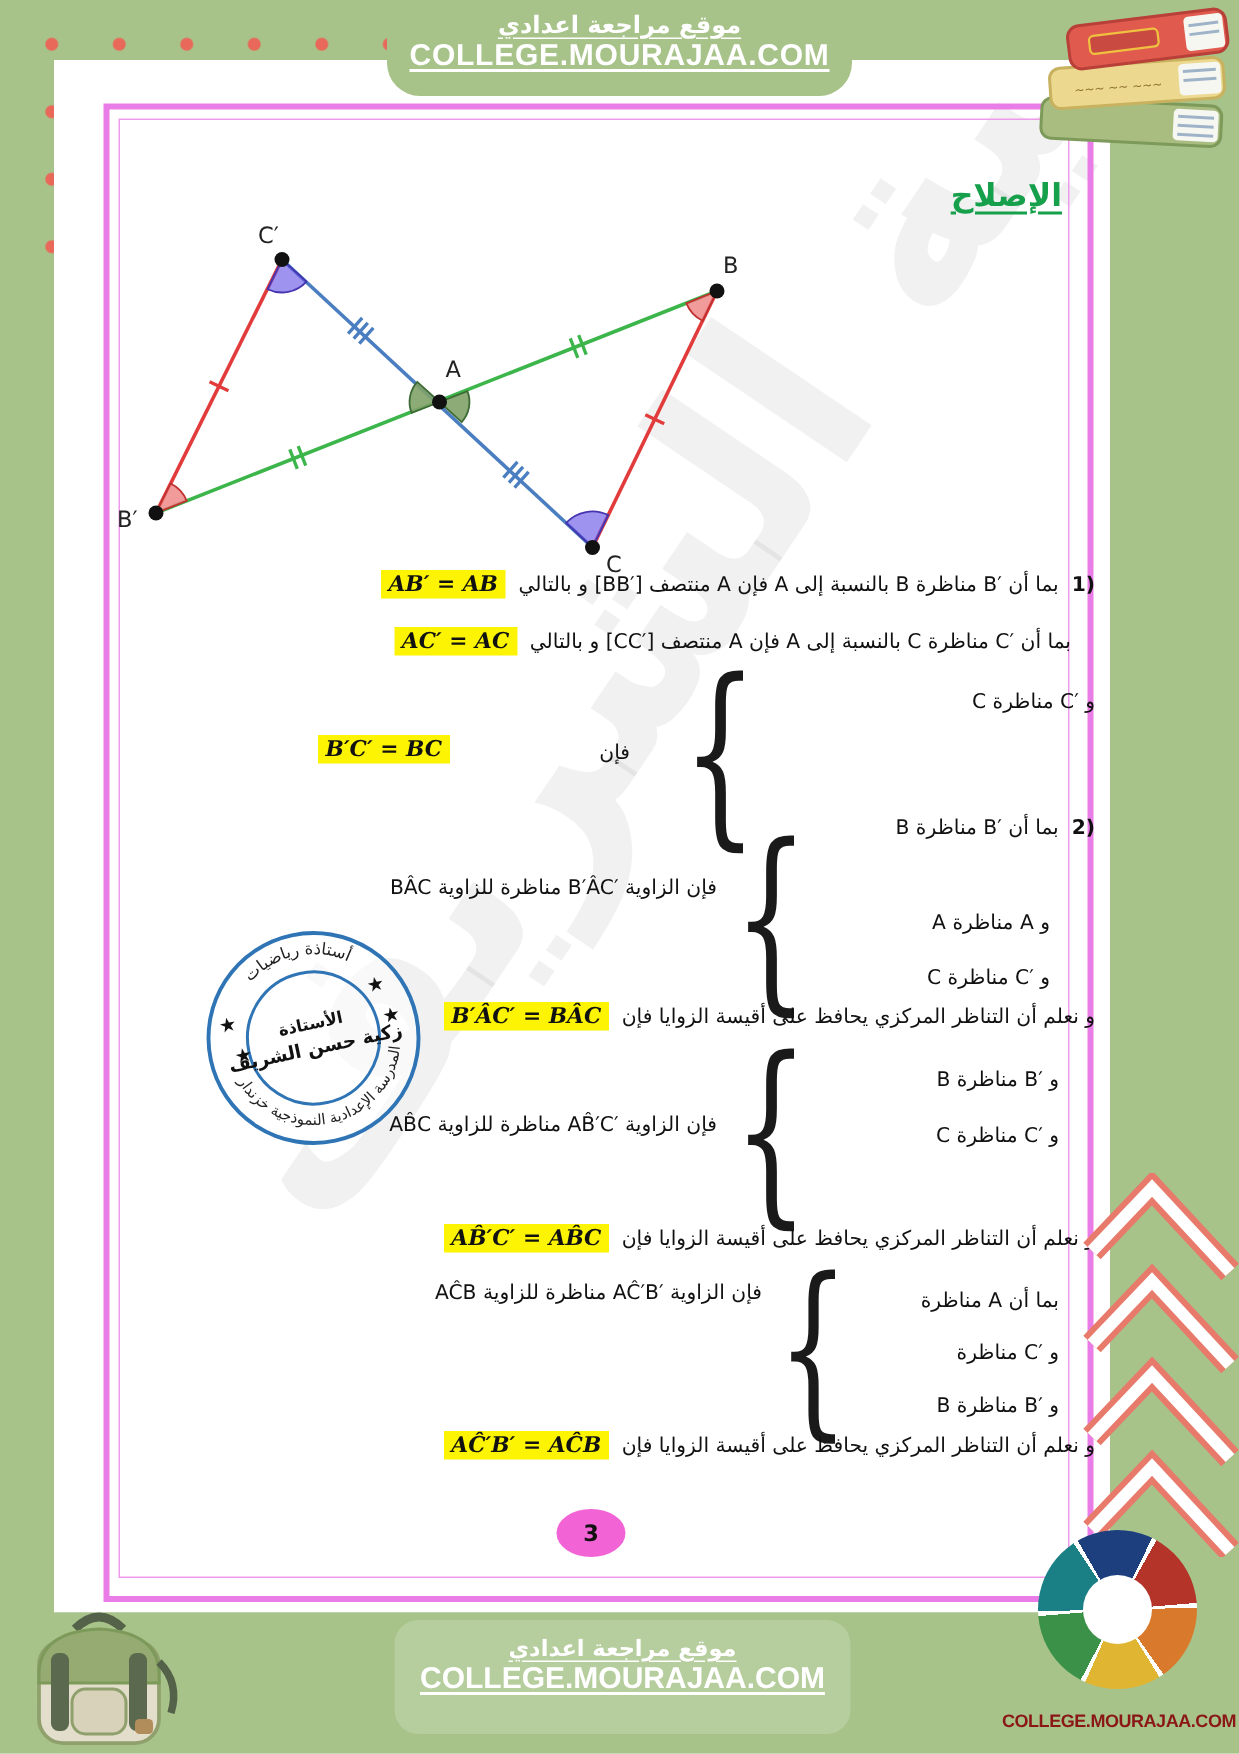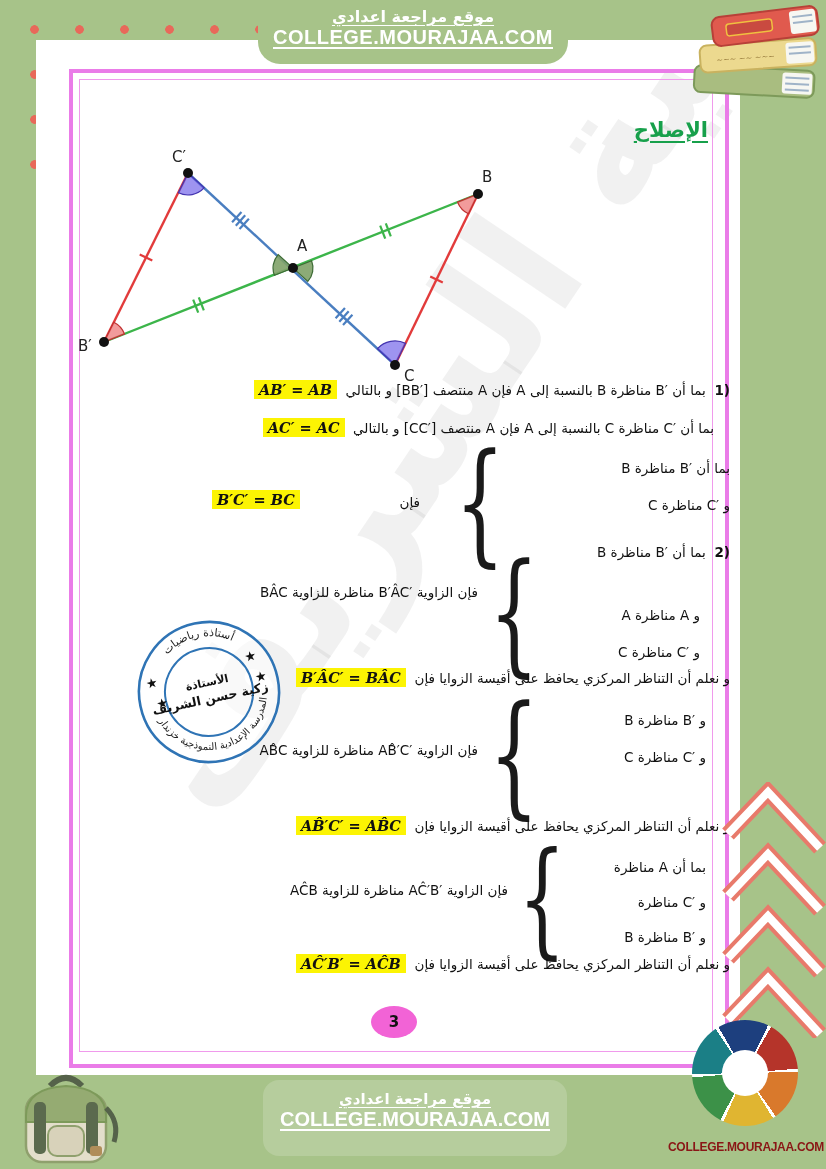--- a/index.html
+++ b/index.html
@@ -157,21 +157,20 @@
   <span class="num">1)</span>&nbsp;
   <span>بما أن ‎B′‎ مناظرة ‎B‎ بالنسبة إلى ‎A‎ فإن ‎A‎ منتصف ‎[BB′]‎ و بالتالي</span>&nbsp;
   <span class="eq">AB′ = AB</span>
 </div>
 <div class="abs rtl" style="top:418px;right:112px">
   <span>بما أن ‎C′‎ مناظرة ‎C‎ بالنسبة إلى ‎A‎ فإن ‎A‎ منتصف ‎[CC′]‎ و بالتالي</span>&nbsp;
   <span class="eq">AC′ = AC</span>
 </div>
 
 <div class="abs rtl cond-col" style="top:450px;right:96px">
-  <div>بما أن ‎B′‎ مناظرة ‎B‎</div>
   <div>و ‎C′‎ مناظرة ‎C‎</div>
 </div>
 <div class="brace" style="left:438px;top:446px;font-size:132px;line-height:112px">{</div>
 <div class="abs rtl" style="top:494px;right:406px;font-weight:normal">فإن</div>
 <span class="abs eq" style="left:212px;top:490px">B′C′ = BC</span>
 
 <div class="abs rtl" style="top:544px;right:96px">
   <span class="num">2)</span>&nbsp;
   <span>بما أن ‎B′‎ مناظرة ‎B‎</span>
 </div>
@@ -198,21 +197,21 @@
   <span>و نعلم أن التناظر المركزي يحافظ على أقيسة الزوايا فإن</span>&nbsp;
   <span class="eq">AB̂′C′ = AB̂C</span>
 </div>
 
 <div class="abs rtl cond-col" style="top:850px;right:120px;line-height:35px">
   <div>بما أن ‎A‎ مناظرة</div>
   <div>و ‎C′‎ مناظرة</div>
   <div>و ‎B′‎ مناظرة ‎B‎</div>
 </div>
 <div class="brace" style="left:502px;top:846px;font-size:126px;line-height:106px">{</div>
-<div class="abs rtl" style="top:882px;right:318px">فإن الزاوية ‎AĈ′B′‎ مناظرة للزاوية ‎AĈB‎</div>
+<div class="abs rtl" style="top:854px;right:318px">فإن الزاوية ‎AĈ′B′‎ مناظرة للزاوية ‎AĈB‎</div>
 
 <div class="abs rtl" style="top:954px;right:96px">
   <span>و نعلم أن التناظر المركزي يحافظ على أقيسة الزوايا فإن</span>&nbsp;
   <span class="eq">AĈ′B′ = AĈB</span>
 </div>
 
 <svg class="abs" style="left:133px;top:616px;z-index:7;transform:rotate(-12deg)" width="152" height="152" viewBox="0 0 152 152">
   <defs>
     <path id="arcTop" d="M 20,76 A 56,56 0 0 1 132,76"></path>
     <path id="arcBottom" d="M 18,76 A 58,58 0 0 0 134,76"></path>

